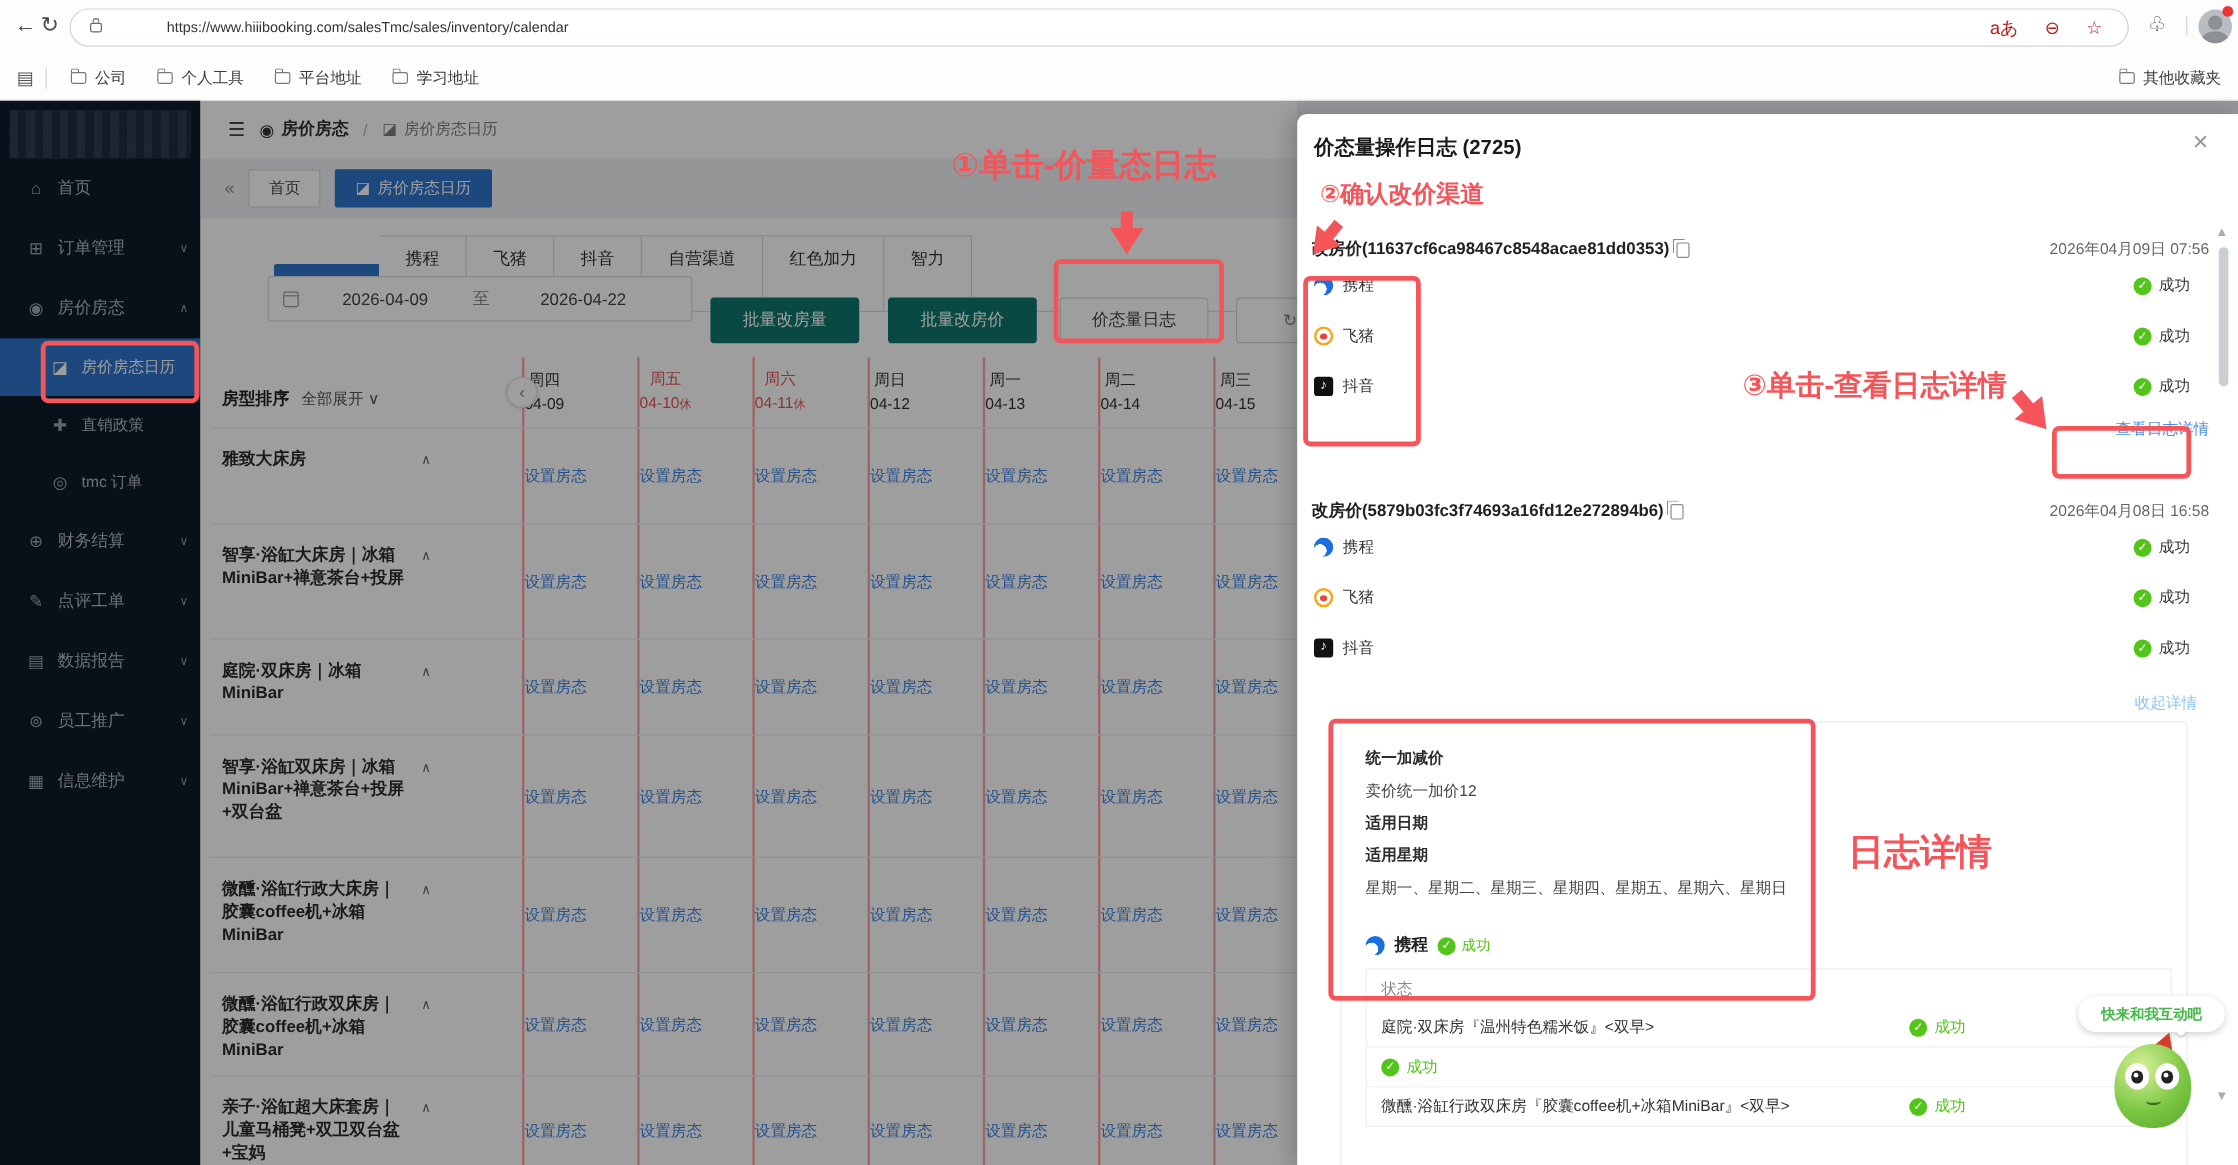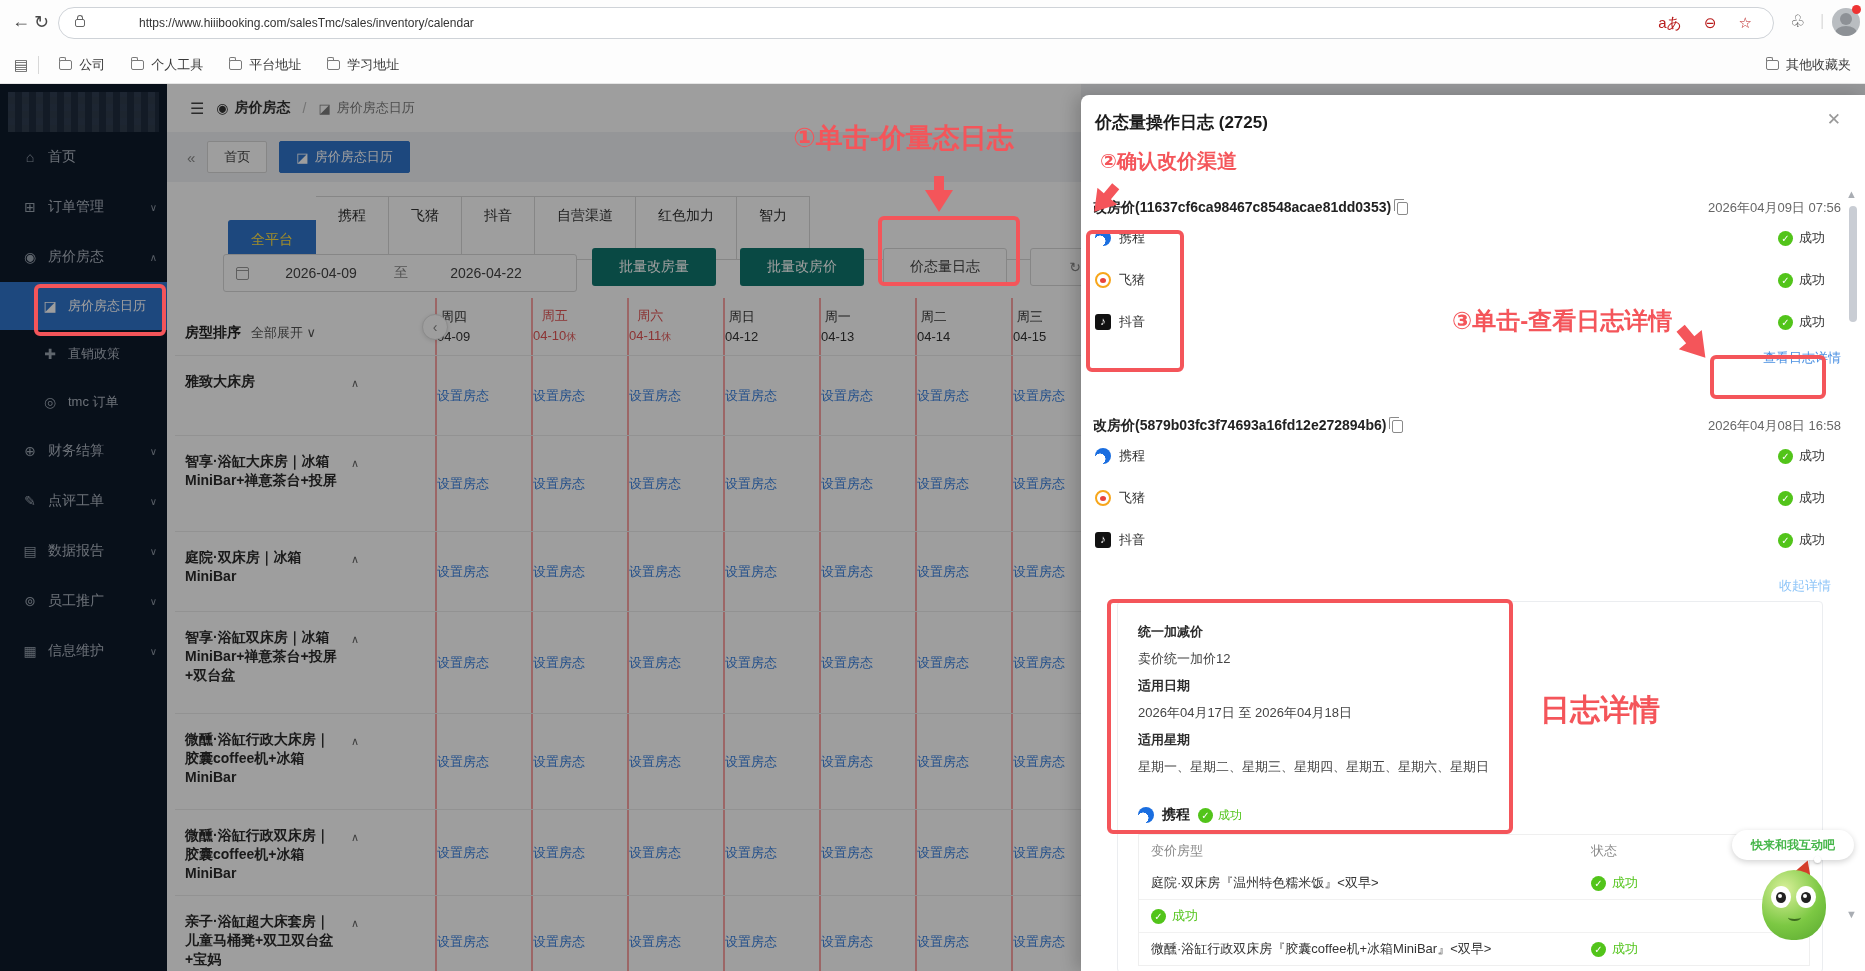--- a/index.html
+++ b/index.html
@@ -65,21 +65,21 @@
     border:1px solid #d9d9d9; border-radius:2px; font-size:13px; color:#444; cursor:pointer; }
   .tag.active { background:#2f74cc; border-color:#2f74cc; color:#fff; }
   .content { position:absolute; left:0; top:98px; width:100%; height:789px; background:#fff; }
 
   .ptabs { position:absolute; left:61px; top:14px; display:flex; border-bottom:1px solid #d9d9d9; width:830px; }
   .ptab { padding:10px 22px; font-size:14px; color:#333; background:#fff; border:1px solid #d9d9d9;
     border-left:none; border-bottom:none; cursor:pointer; }
   .ptab:first-child { border-left:1px solid #d9d9d9; border-radius:3px 0 0 0; }
   .ptab.active { background:#2f74cc; color:#fde047; border-color:#2f74cc;margin-top:24px; }
 
-  .date-box { position:absolute; left:56px; top:72px; width:354px; height:38px; border:1px solid #d9d9d9;
+  .date-box { position:absolute; left:56px; top:48px; width:354px; height:38px; border:1px solid #d9d9d9;
     border-radius:3px; display:flex; align-items:center; font-size:14px; color:#444; background:#fff; }
   .cal-ic { margin:0 12px; width:13px; height:13px; border:1.5px solid #9a9a9a; border-radius:2px; position:relative; }
   .cal-ic::before { content:""; position:absolute; top:2px; left:0; right:0; border-top:1.5px solid #9a9a9a; }
   .d-from { width:120px; text-align:center; }
   .d-sep { width:40px; text-align:center; color:#888; }
   .d-to { width:130px; text-align:center; }
   .btn { position:absolute; top:66px; height:38px; border-radius:3px; font-size:14px; display:flex;
     align-items:center; justify-content:center; cursor:pointer; }
   .btn.primary { background:#0f766e; color:#fff; }
   .btn.plain { background:#fff; color:#444; border:1px solid #d9d9d9; }
@@ -650,34 +650,32 @@
     </div>
 
   <div class="fold-row">
     <span class="link-light">收起详情</span>
   </div>
 
   <div class="detail-card">
     <div class="dc-line bold">统一加减价</div>
     <div class="dc-line">卖价统一加价12</div>
     <div class="dc-line bold">适用日期</div>
-    <div class="dc-line">2026年04月17日 至 2026年04月18日</div>
     <div class="dc-line bold">适用星期</div>
     <div class="dc-line">星期一、星期二、星期三、星期四、星期五、星期六、星期日</div>
     <div class="dc-channel">
       <span class="ic-ch ic-ctrip"></span>
       <span class="name">携程</span>
       <span class="st">
         <span class="ok-dot">✓</span>
         <span>成功</span>
       </span>
     </div>
     <div class="dtl-table">
       <div class="dt-row dt-head-row">
-        <div class="dt-c1 dt-head">变价房型</div>
         <div class="dt-c2 dt-head">状态</div>
       </div>
       <div id="dtl-rows">
           <div class="dt-row">
             <div class="dt-c1">庭院·双床房『温州特色糯米饭』&lt;双早&gt;</div>
             <div class="dt-c2">
               <span class="ok-dot">✓</span>
               <span class="st-green">成功</span>
             </div>
           </div>

